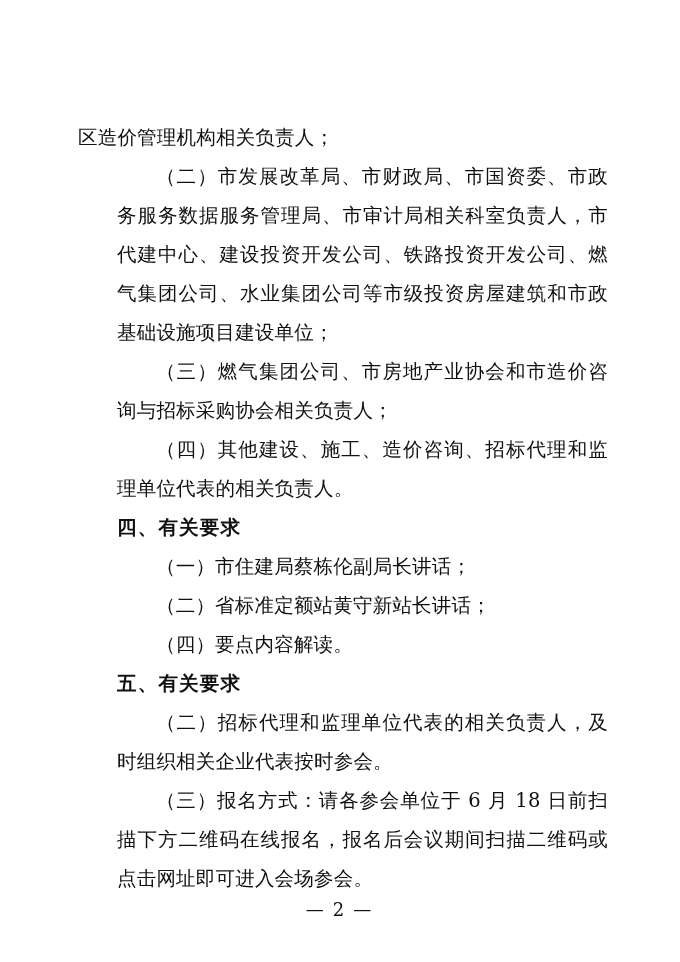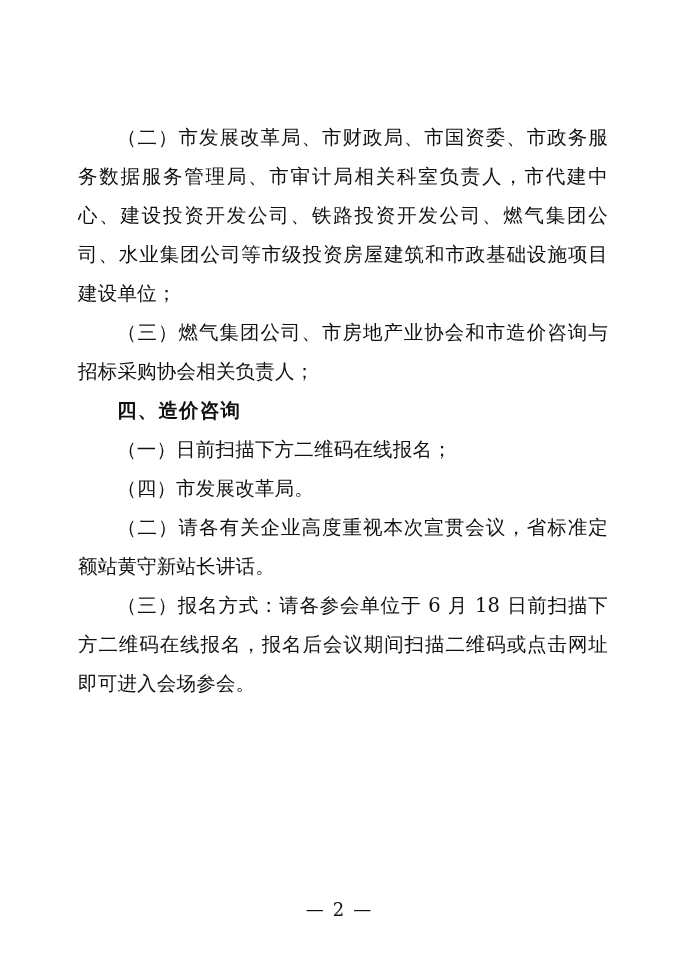--- a/index.html
+++ b/index.html
@@ -26,20 +26,21 @@
     line-height: 39px;
     text-align: justify;
     letter-spacing: 0.2px;
   }
   .para {
     margin: 0;
     text-indent: 0;
   }
   .para.indent {
     text-indent: 39px;
+    margin-left: 39px;
   }
   .para.heading {
     text-indent: 39px;
     font-weight: bold;
     letter-spacing: 1.2px;
   }
   .page-number {
     position: absolute;
     left: 0;
     right: 0;
@@ -53,25 +54,29 @@
   .page-number .dash {
     display: inline-block;
     padding: 0 6px;
   }
 </style>
 </head>
 <body>
 
 <div class="page">
   <div class="doc-body">
+    <p class="para">区造价管理机构相关负责人；</p>
     <p class="para indent">（二）市发展改革局、市财政局、市国资委、市政务服务数据服务管理局、市审计局相关科室负责人，市代建中心、建设投资开发公司、铁路投资开发公司、燃气集团公司、水业集团公司等市级投资房屋建筑和市政基础设施项目建设单位；</p>
     <p class="para indent">（三）燃气集团公司、市房地产业协会和市造价咨询与招标采购协会相关负责人；</p>
-    <p class="para heading">四、造价咨询</p>
-    <p class="para indent">（一）日前扫描下方二维码在线报名；</p>
-    <p class="para indent">（四）市发展改革局。</p>
-    <p class="para indent">（二）请各有关企业高度重视本次宣贯会议，省标准定额站黄守新站长讲话。</p>
+    <p class="para indent">（四）其他建设、施工、造价咨询、招标代理和监理单位代表的相关负责人。</p>
+    <p class="para heading">四、有关要求</p>
+    <p class="para indent">（一）市住建局蔡栋伦副局长讲话；</p>
+    <p class="para indent">（二）省标准定额站黄守新站长讲话；</p>
+    <p class="para indent">（四）要点内容解读。</p>
+    <p class="para heading">五、有关要求</p>
+    <p class="para indent">（二）招标代理和监理单位代表的相关负责人，及时组织相关企业代表按时参会。</p>
     <p class="para indent">（三）报名方式：请各参会单位于 6 月 18 日前扫描下方二维码在线报名，报名后会议期间扫描二维码或点击网址即可进入会场参会。</p>
   </div>
 
   <div class="page-number">
     <span class="dash">—</span><span>2</span><span class="dash">—</span>
   </div>
 </div>
 
 </body></html>

